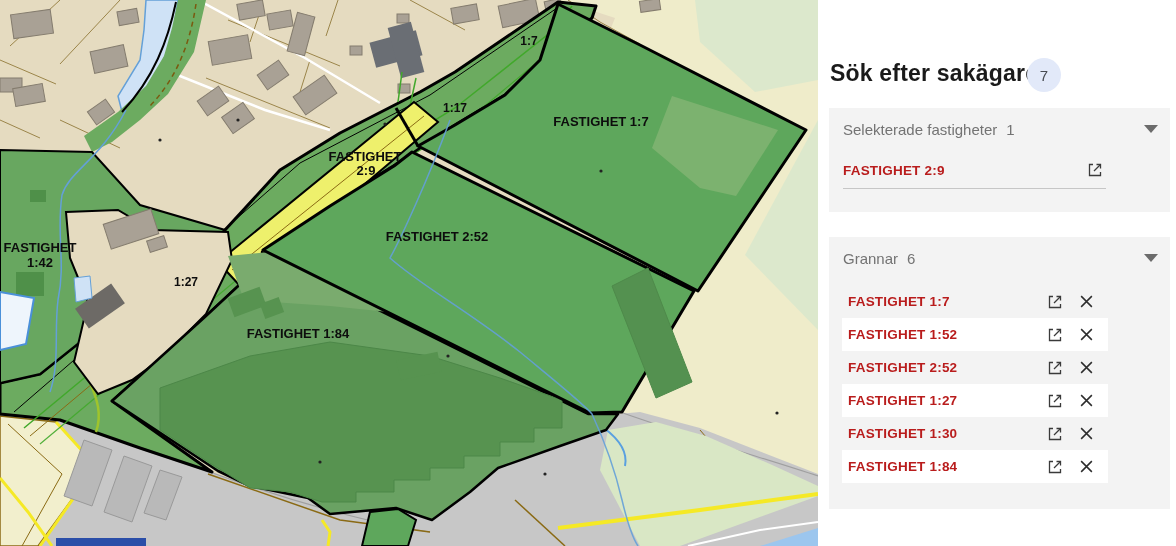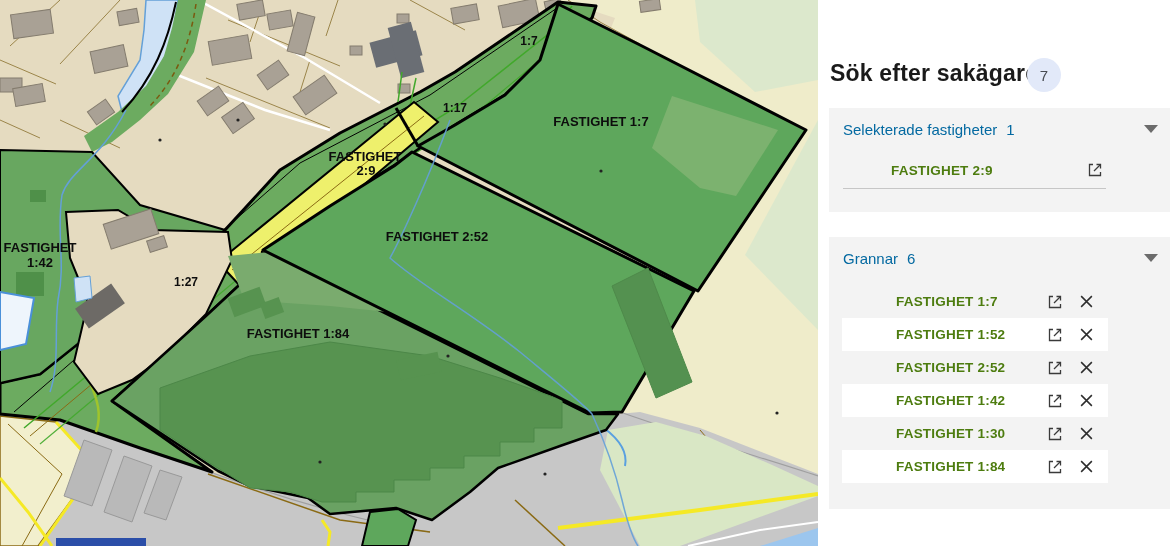--- a/index.html
+++ b/index.html
@@ -10,27 +10,27 @@
   .maplabel{font-family:"Liberation Sans",sans-serif;font-weight:bold;fill:#0d0d0d;}
   .lbl13{font-size:13px;} .lbl12{font-size:12px;}
   .panel{position:absolute;left:818px;top:0;width:358px;height:546px;background:#ffffff;}
   .ptitle{position:absolute;left:12px;top:60px;font-size:23px;font-weight:600;color:#1a1a1a;letter-spacing:.2px;}
   .badge{position:absolute;left:209px;top:58px;width:34px;height:34px;border-radius:50%;
     background:#e2e9f9;color:#474b52;font-size:15px;display:flex;align-items:center;justify-content:center;}
   .section{position:absolute;left:11px;width:341px;background:#f3f3f3;}
   .sec1{top:108px;height:104px;}
   .sec2{top:237px;height:272px;}
   .sechead{position:absolute;left:14px;right:12px;top:11px;height:20px;display:flex;align-items:center;
-    font-size:15px;color:#0369a1;}
+    font-size:15px;color:#737373;}
   .seccount{margin-left:9px;}
   .caret{margin-left:auto;width:0;height:0;border-left:7px solid transparent;border-right:7px solid transparent;
     border-top:8px solid #6b6b6b;cursor:pointer;}
   .selrow{position:absolute;left:14px;top:44px;width:263px;height:36px;display:flex;align-items:center;
     border-bottom:1px solid #c6c6c6;}
-  .fname{font-size:13.5px;font-weight:bold;color:#4d7c0f;letter-spacing:.2px;margin-left:48px;}
+  .fname{font-size:13.5px;font-weight:bold;color:#b91c1c;letter-spacing:.2px;}
   .iconbtn{width:19px;height:19px;display:flex;align-items:center;justify-content:center;cursor:pointer;background:none;border:none;padding:0;}
   .selrow .iconbtn{margin-left:auto;margin-right:2px;}
   .nlist{position:absolute;left:13px;top:48px;width:266px;}
   .nrow{height:33px;display:flex;align-items:center;padding:0 12px 0 6px;box-sizing:border-box;}
   .nrow:nth-child(even){background:#ffffff;}
   .nrow .fname{flex:1;}
   .nrow .iconbtn + .iconbtn{margin-left:13px;}
 </style>
 </head>
 <body>
@@ -265,21 +265,21 @@
               </svg>
           </button>
           <button class="iconbtn">
             <svg width="15" height="15" viewBox="0 0 14 14" stroke="#2c2c2c" stroke-width="1.4">
                 <path d="M2 2 L12 12 M12 2 L2 12"></path>
               </svg>
           </button>
         </div>
 
         <div class="nrow">
-          <span class="fname">FASTIGHET 1:42</span>
+          <span class="fname">FASTIGHET 1:27</span>
           <button class="iconbtn">
             <svg width="18" height="18" viewBox="0 0 18 18" fill="none" stroke="#3a3a3a" stroke-width="1.3">
                 <path d="M7 3.5 H3.5 V14.5 H14.5 V11"></path>
                 <path d="M8 10 L14.5 3.5"></path>
                 <path d="M10.5 3.5 H14.5 V7.5"></path>
               </svg>
           </button>
           <button class="iconbtn">
             <svg width="15" height="15" viewBox="0 0 14 14" stroke="#2c2c2c" stroke-width="1.4">
                 <path d="M2 2 L12 12 M12 2 L2 12"></path>

